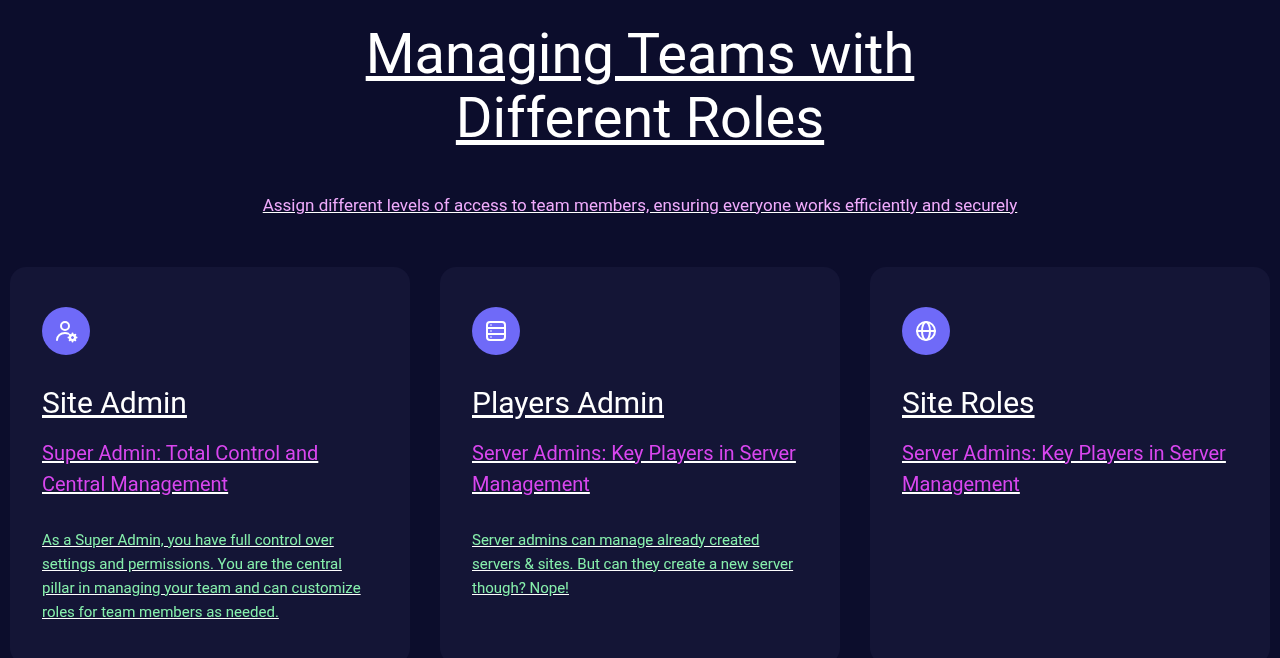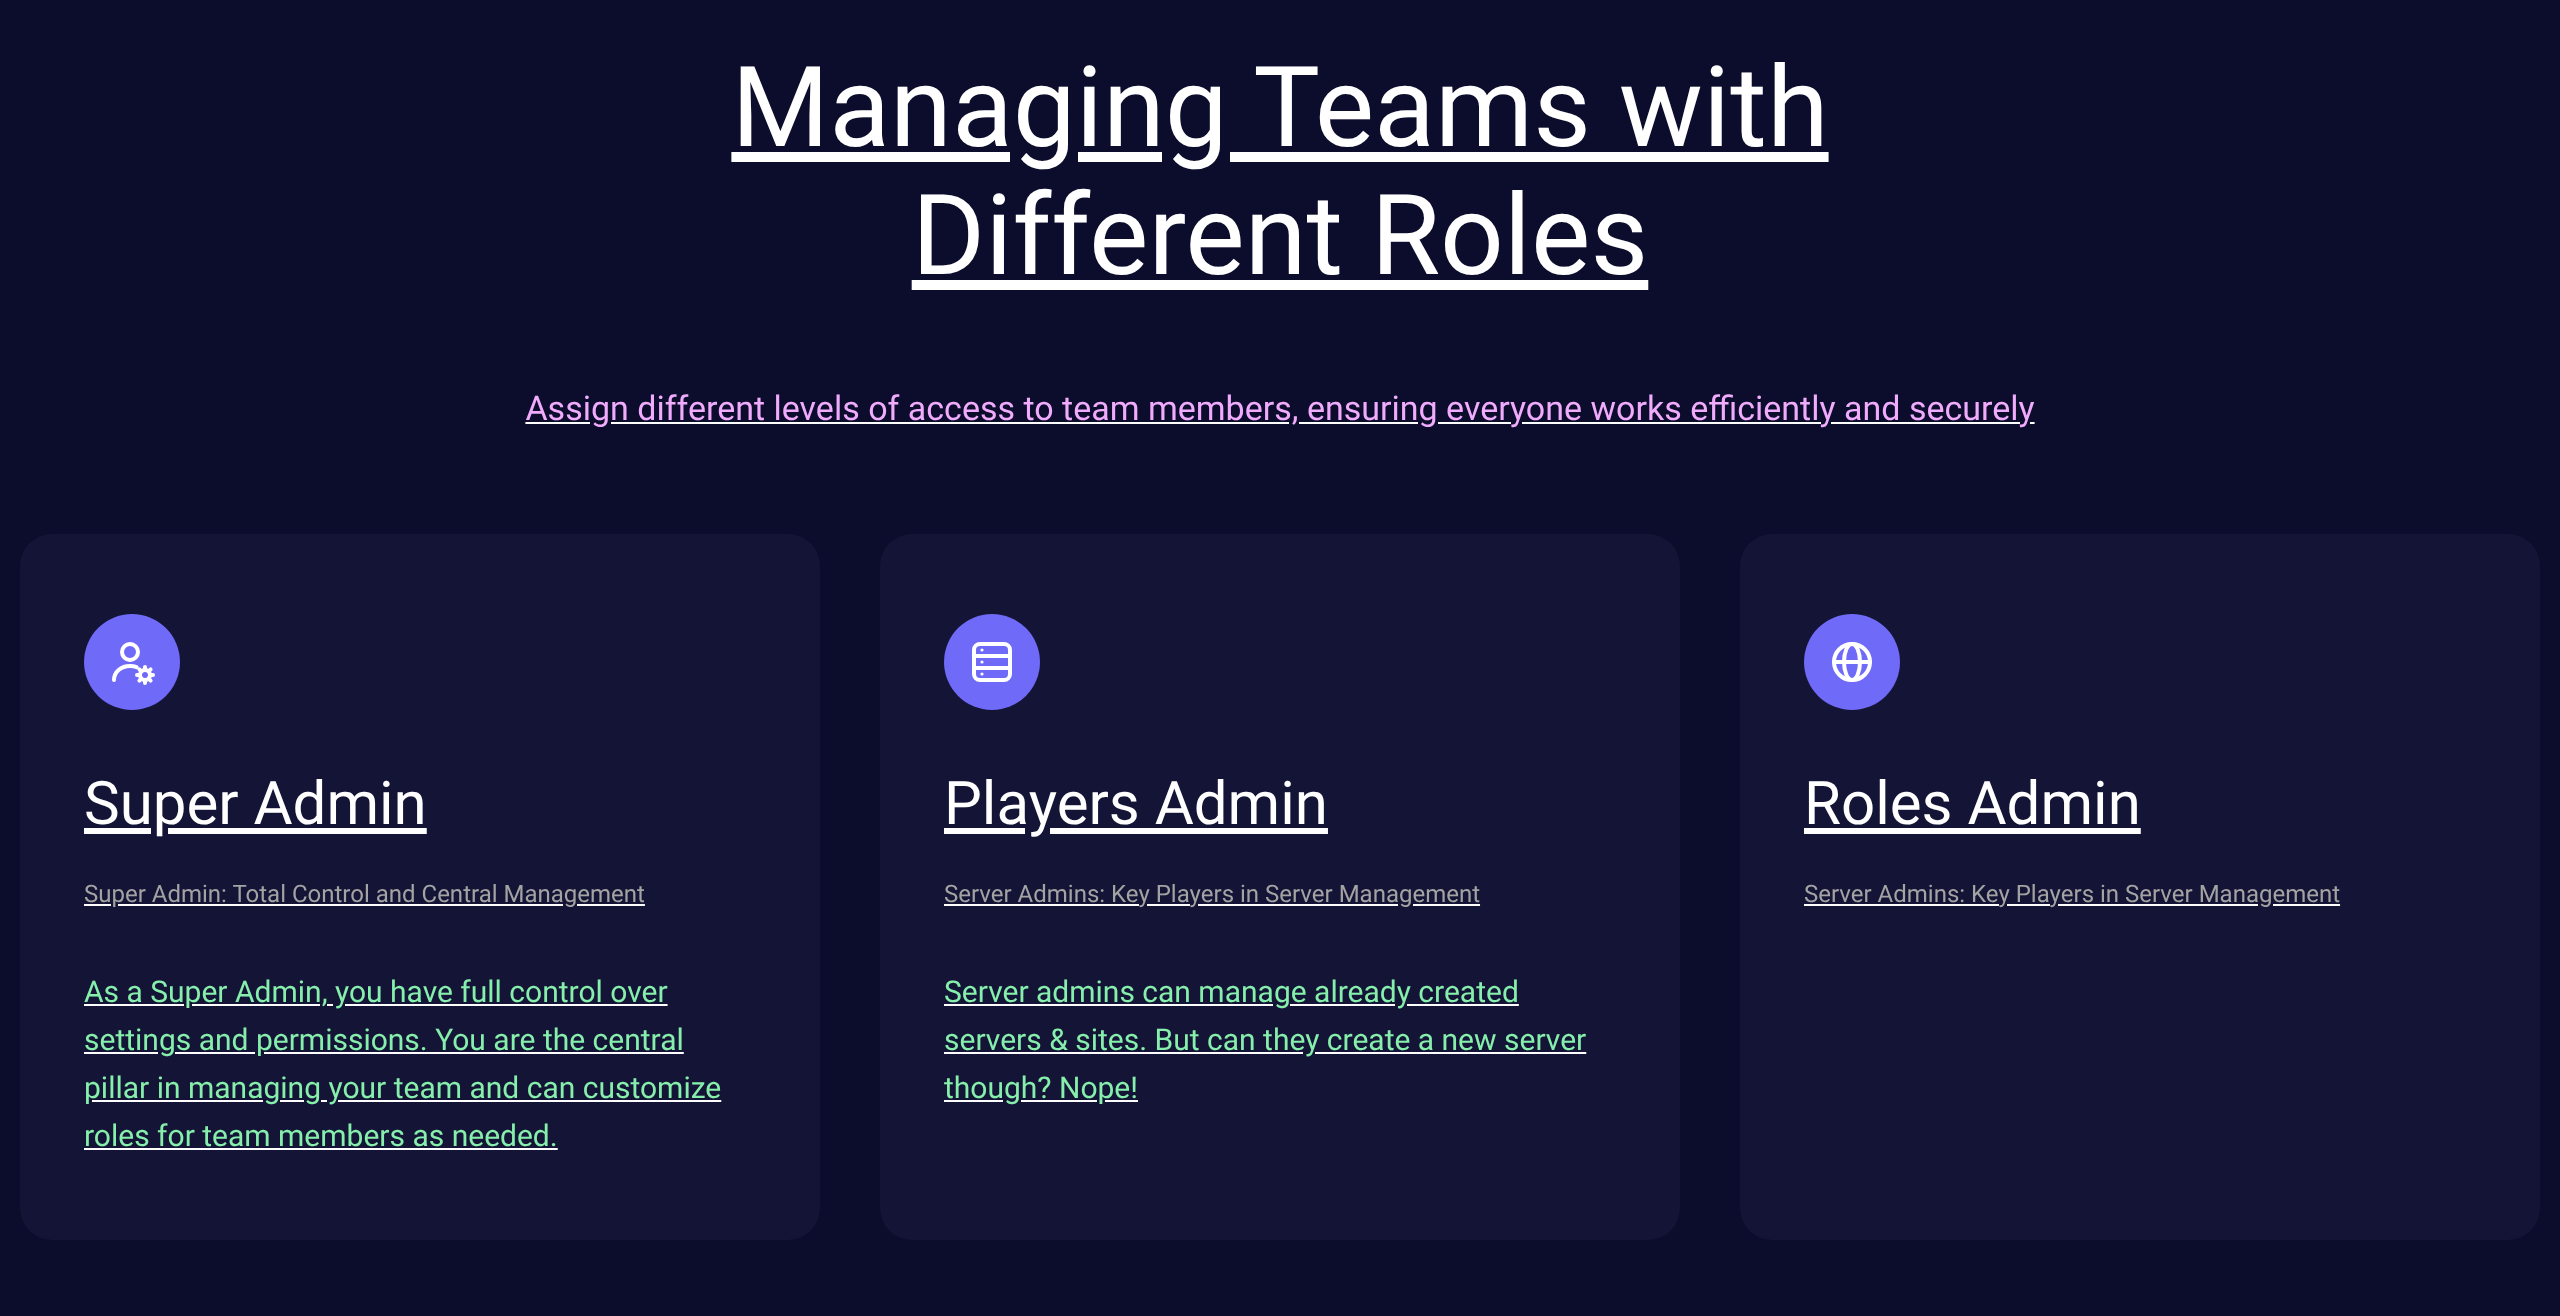--- a/index.html
+++ b/index.html
@@ -48,23 +48,23 @@
     margin-bottom:30px;
   }
   .icon-badge svg { width:24px; height:24px; stroke:#ffffff; fill:none; stroke-width:2; stroke-linecap:round; stroke-linejoin:round; }
   .card h3 {
     font-size:30px;
     font-weight:400;
     color:#ffffff;
     margin-bottom:18px;
   }
   .card .sub {
-    font-size:12px;
+    font-size:20px;
     line-height:1.55;
-    color:#a3a3a3;
+    color:#d946ef;
     margin-bottom:28px;
   }
   .card .body {
     font-size:15px;
     line-height:1.6;
     color:#86efac;
   }
 </style>
 </head>
 <body>
@@ -79,21 +79,21 @@
 
     <div class="card">
       <div class="icon-badge">
         <svg viewBox="0 0 24 24">
             <circle cx="11" cy="7" r="4"></circle>
             <path d="M3 21c0-4 3.5-7 8-7 1.2 0 2.3.2 3.3.6"></path>
             <circle cx="18.5" cy="18.5" r="2.5"></circle>
             <path d="M18.5 14.5v1.5M18.5 21v1.5M22.5 18.5H21M16 18.5h-1.5M21.3 15.7l-1 1M16.7 20.3l-1 1M21.3 21.3l-1-1M16.7 16.7l-1-1"></path>
           </svg>
       </div>
-      <h3>Super Admin</h3>
+      <h3>Site Admin</h3>
       <p class="sub">Super Admin: Total Control and Central Management</p>
       <p class="body">As a Super Admin, you have full control over settings and permissions. You are the central pillar in managing your team and can customize roles for team members as needed.</p>
     </div>
 
     <div class="card">
       <div class="icon-badge">
         <svg viewBox="0 0 24 24">
             <rect x="3" y="3" width="18" height="18" rx="3"></rect>
             <line x1="3" y1="9" x2="21" y2="9"></line>
             <line x1="3" y1="15" x2="21" y2="15"></line>
@@ -108,18 +108,18 @@
     </div>
 
     <div class="card">
       <div class="icon-badge">
         <svg viewBox="0 0 24 24">
             <circle cx="12" cy="12" r="9"></circle>
             <ellipse cx="12" cy="12" rx="4" ry="9"></ellipse>
             <line x1="3" y1="12" x2="21" y2="12"></line>
           </svg>
       </div>
-      <h3>Roles Admin</h3>
+      <h3>Site Roles</h3>
       <p class="sub">Server Admins: Key Players in Server Management</p>
     </div>
 
   </div>
 </div>
 
 </body></html>

